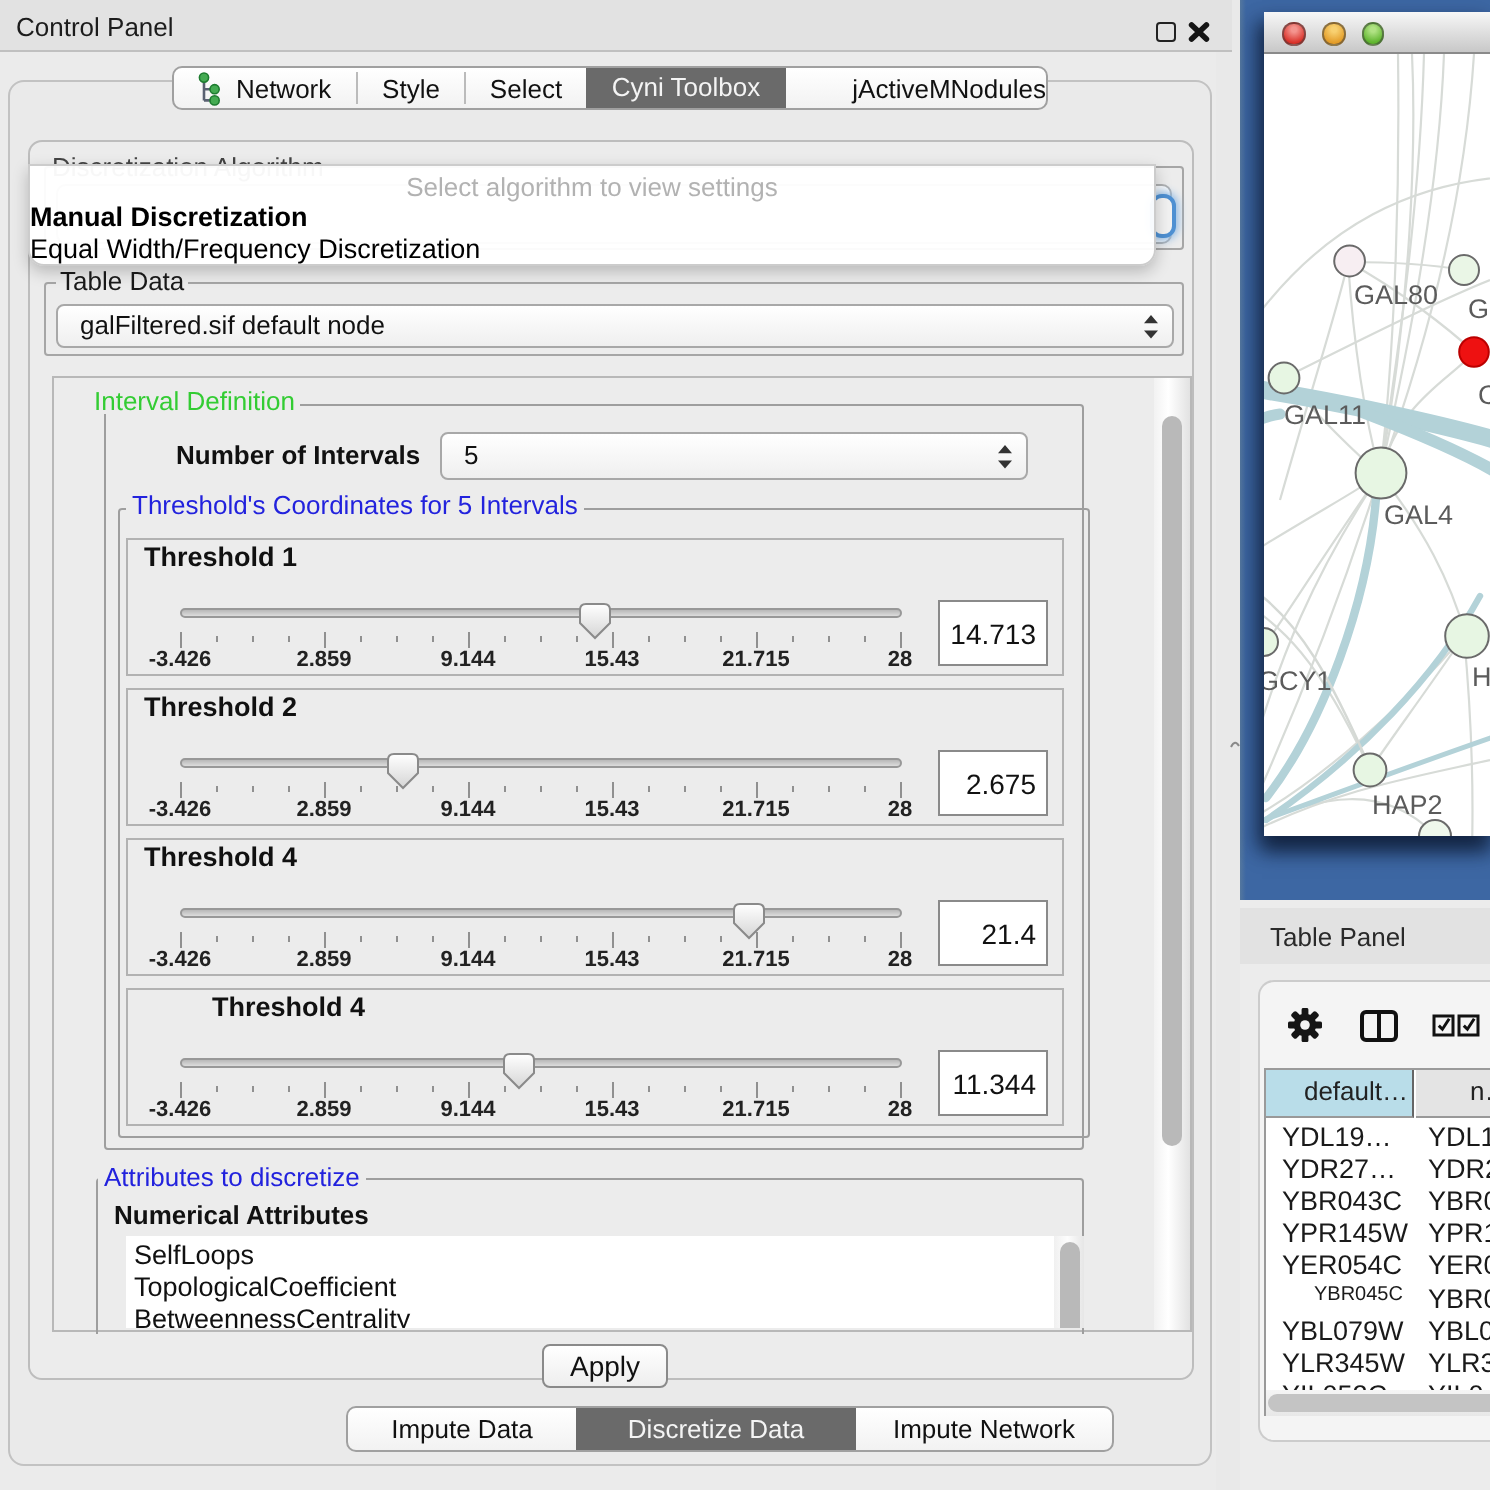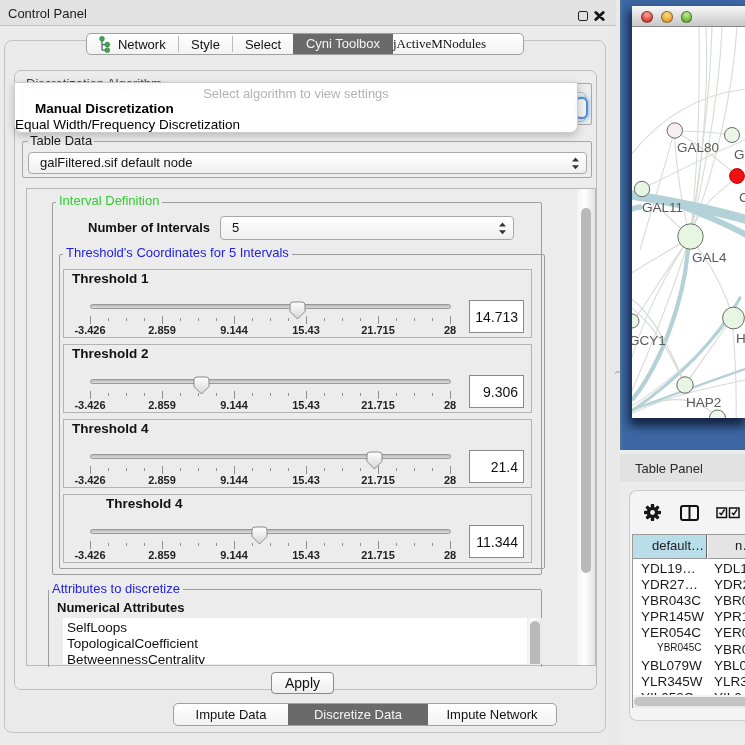--- a/index.html
+++ b/index.html
@@ -25,40 +25,40 @@
             <circle cx="3" cy="2.8" r="2.3" fill="#44ab52" stroke="#1e7c30" stroke-width="0.8"></circle>
             <circle cx="8.3" cy="8.6" r="2.3" fill="#44ab52" stroke="#1e7c30" stroke-width="0.8"></circle>
             <circle cx="8.3" cy="14.2" r="2.3" fill="#44ab52" stroke="#1e7c30" stroke-width="0.8"></circle>
           </svg>
 Network</span>
 <span style="width:1px;height:16px;background:#bbb;"></span>
 <span style="width:53px;text-align:center;">Style</span>
 <span style="width:1px;height:16px;background:#bbb;"></span>
 <span style="width:60px;text-align:center;">Select</span>
 <span style="width:100px;height:22px;background:#6a6a6a;color:#f4f4f4;text-align:center;line-height:22px;">Cyni Toolbox</span>
-<span style="flex:1;text-align:left;font-family:Liberation Serif, serif;">jActiveMNodules</span>
+<span style="flex:1;text-align:right;">jActiveMNodules</span>
 </div>
     </div>
 <div class="abs" style="left:14px;top:70px;width:583px;height:620px;background:#ececec;border:1px solid #bdbdbd;border-radius:7px;"></div>
 <div class="grp" style="left:22px;top:83px;width:570px;height:42px;"></div>
 <div class="abs" style="left:26px;top:76px;font-size:13px;color:#444;">Discretization Algorithm</div>
 <div class="abs" style="left:28px;top:92px;width:558px;height:30px;background:#fdfdfd;border:1px solid #b0b0b0;border-radius:5px;"></div>
 <div class="abs" style="left:575px;top:97px;width:13px;height:22px;border:2.5px solid #4e90d2;border-radius:6px;box-shadow:0 0 4px 1px #8cb8e4;background:#f2f2f2;"></div>
 <div class="grp" style="left:22px;top:141px;width:570px;height:37px;"></div>
 <div class="abs" style="left:28px;top:133px;font-size:13px;color:#1a1a1a;background:#ececec;padding:0 2px;">Table Data</div>
 <div class="abs" style="left:28px;top:152px;width:559px;height:22px;background:linear-gradient(#ffffff,#efefef);border:1px solid #a8a8a8;border-radius:4px;"></div>
 <div class="abs" style="left:40px;top:155px;font-size:13px;color:#111;">galFiltered.sif default node</div>
 <svg class="abs" style="left:571px;top:157px;" width="9" height="13" viewBox="0 0 9 13">
       <path d="M4.5 0.5 L8 4.6 L1 4.6 z M1 8.2 L8 8.2 L4.5 12.3 z" fill="#333"></path>
     </svg>
 <div class="abs" style="left:26px;top:188px;width:570px;height:478px;border:1px solid #b8b8b8;background:#ececec;"></div>
 <div class="abs" style="left:577px;top:189px;width:18px;height:476px;background:linear-gradient(90deg,#f2f2f2,#ffffff 40%,#e2e2e2);"></div>
 <div class="abs" style="left:581px;top:208px;width:10px;height:365px;background:#b9b9b9;border-radius:5px;"></div>
 <div class="grp" style="left:52px;top:202px;width:490px;height:373px;border-color:#9e9e9e;"></div>
-<div class="grptitle" style="left:56px;top:195px;color:#33cc33;">Interval Definition</div>
+<div class="grptitle" style="left:44px;top:195px;color:#33cc33;">Interval Definition</div>
 <div class="abs" style="left:88px;top:220px;font-size:13px;font-weight:bold;color:#111;">Number of Intervals</div>
 <div class="abs" style="left:220px;top:216px;width:294px;height:24px;background:linear-gradient(#ffffff,#efefef);border:1px solid #a8a8a8;border-radius:4px;"></div>
 <div class="abs" style="left:232px;top:220px;font-size:13px;color:#111;">5</div>
 <svg class="abs" style="left:498px;top:222px;" width="9" height="13" viewBox="0 0 9 13">
       <path d="M4.5 0.5 L8 4.6 L1 4.6 z M1 8.2 L8 8.2 L4.5 12.3 z" fill="#333"></path>
     </svg>
 <div class="grp" style="left:59px;top:254px;width:486px;height:315px;border-color:#9e9e9e;"></div>
 <div class="grptitle" style="left:63px;top:247px;color:#2222dd;">Threshold's Coordinates for 5 Intervals</div>
 <div class="abs" style="left:63px;top:269px;width:469px;height:69px;border:1px solid #b2b2b2;background:#ececec;"></div>
 <div class="abs" style="left:72px;top:270.5px;font-size:13.5px;font-weight:bold;color:#111;">Threshold 1</div>
@@ -134,21 +134,21 @@
 <svg class="abs" style="left:193.1px;top:376.3px;" width="17" height="19" viewBox="0 0 17 19">
       <defs>
         <linearGradient id="thg1" x1="0" y1="0" x2="0" y2="1">
           <stop offset="0" stop-color="#ffffff"></stop>
           <stop offset="1" stop-color="#d5d5d5"></stop>
         </linearGradient>
       </defs>
       <path d="M1 4 Q1 1 4 1 L13 1 Q16 1 16 4 L16 10.5 L8.5 18 L1 10.5 z" fill="url(#thg1)" stroke="#8a8a8a" stroke-width="1"></path>
     </svg>
 <div class="abs" style="left:469px;top:375px;width:55px;height:33px;background:#ffffff;border:1px solid #8a8a8a;"></div>
-<div class="abs" style="left:469px;top:383.5px;width:49px;text-align:right;font-size:14px;color:#111;">9.306</div>
+<div class="abs" style="left:469px;top:383.5px;width:49px;text-align:right;font-size:14px;color:#111;">2.675</div>
 <div class="abs" style="left:63px;top:419px;width:469px;height:69px;border:1px solid #b2b2b2;background:#ececec;"></div>
 <div class="abs" style="left:72px;top:420.5px;font-size:13.5px;font-weight:bold;color:#111;">Threshold 4</div>
 <div class="abs" style="left:90px;top:454px;width:361px;height:5px;background:linear-gradient(#b8b8b8,#dcdcdc);border:1px solid #989898;border-radius:3px;"></div>
 <div class="abs" style="left:90.0px;top:466px;width:1px;height:7.5px;background:#909090;"></div>
 <div class="abs" style="left:108.0px;top:467.8px;width:1px;height:3.6px;background:#909090;"></div>
 <div class="abs" style="left:126.0px;top:467.8px;width:1px;height:3.6px;background:#909090;"></div>
 <div class="abs" style="left:144.0px;top:467.8px;width:1px;height:3.6px;background:#909090;"></div>
 <div class="abs" style="left:162.0px;top:466px;width:1px;height:7.5px;background:#909090;"></div>
 <div class="abs" style="left:180.0px;top:467.8px;width:1px;height:3.6px;background:#909090;"></div>
 <div class="abs" style="left:198.0px;top:467.8px;width:1px;height:3.6px;background:#909090;"></div>
@@ -235,21 +235,21 @@
 <div class="abs" style="left:15px;top:667px;width:581px;height:22px;background:#ececec;border-radius:0 0 7px 7px;"></div>
 <div class="abs" style="left:271px;top:672px;width:63px;height:22px;background:linear-gradient(#ffffff,#eeeeee);border:1px solid #8a8a8a;border-radius:4px;text-align:center;font-size:14px;color:#111;line-height:20px;">Apply</div>
 <div class="abs" style="left:173px;top:703px;width:384px;height:23px;background:linear-gradient(#ffffff,#f2f2f2);border:1px solid #a0a0a0;border-radius:5px;overflow:hidden;display:flex;align-items:center;font-size:13px;color:#111;">
 <span style="width:114px;text-align:center;">Impute Data</span>
 <span style="width:140px;height:23px;background:#6a6a6a;color:#f4f4f4;text-align:center;line-height:23px;">Discretize Data</span>
 <span style="flex:1;text-align:center;">Impute Network</span>
 </div>
 </div>
 <div class="abs" style="left:14px;top:82px;width:564px;height:51px;background:rgba(255,255,255,0.955);border:1px solid #cccccc;border-radius:0 0 8px 8px;box-shadow:0 3px 8px rgba(0,0,0,0.22);"></div>
 <div class="abs" style="left:14px;top:86px;width:564px;text-align:center;font-size:13px;color:#b2b2b2;">Select algorithm to view settings</div>
-<div class="abs" style="left:15px;top:101px;font-size:13.5px;font-weight:bold;color:#000;padding-left:20px;">Manual Discretization</div>
+<div class="abs" style="left:15px;top:101px;font-size:13.5px;font-weight:bold;color:#000;">Manual Discretization</div>
 <div class="abs" style="left:15px;top:117px;font-size:13.5px;color:#000;">Equal Width/Frequency Discretization</div>
 <div class="abs" style="left:608px;top:27px;width:12px;height:718px;background:#e9e9e9;"></div>
 <svg class="abs" style="left:614.5px;top:369px;" width="5" height="5" viewBox="0 0 5 5">
     <path d="M0.5 4.5 Q2.5 0.5 4.5 4" stroke="#8a8a8a" stroke-width="1" fill="none"></path>
   </svg>
 <div class="abs" style="left:620px;top:0;width:125px;height:450px;background:linear-gradient(90deg,#54779e 0px,#3d67a3 3px);overflow:hidden;">
 <div class="abs" style="left:12px;top:6px;width:113px;height:412px;box-shadow:0 7px 9px 1px rgba(8,18,40,0.65), -4px 5px 9px rgba(8,18,40,0.4);">
 <div class="abs" style="left:0;top:0;width:113px;height:21px;background:linear-gradient(#f7f7f7,#c8c8c8);border-bottom:1px solid #8a8a8a;"></div>
 <div class="abs" style="left:9.2px;top:5px;width:11.5px;height:11.5px;border-radius:50%;background:radial-gradient(circle at 50% 28%, #f4948e 15%, #d93129 75%);border:0.5px solid rgba(60,60,60,0.55);"></div>
 <div class="abs" style="left:29.2px;top:5px;width:11.5px;height:11.5px;border-radius:50%;background:radial-gradient(circle at 50% 28%, #f8d070 15%, #e39c28 75%);border:0.5px solid rgba(60,60,60,0.55);"></div>

